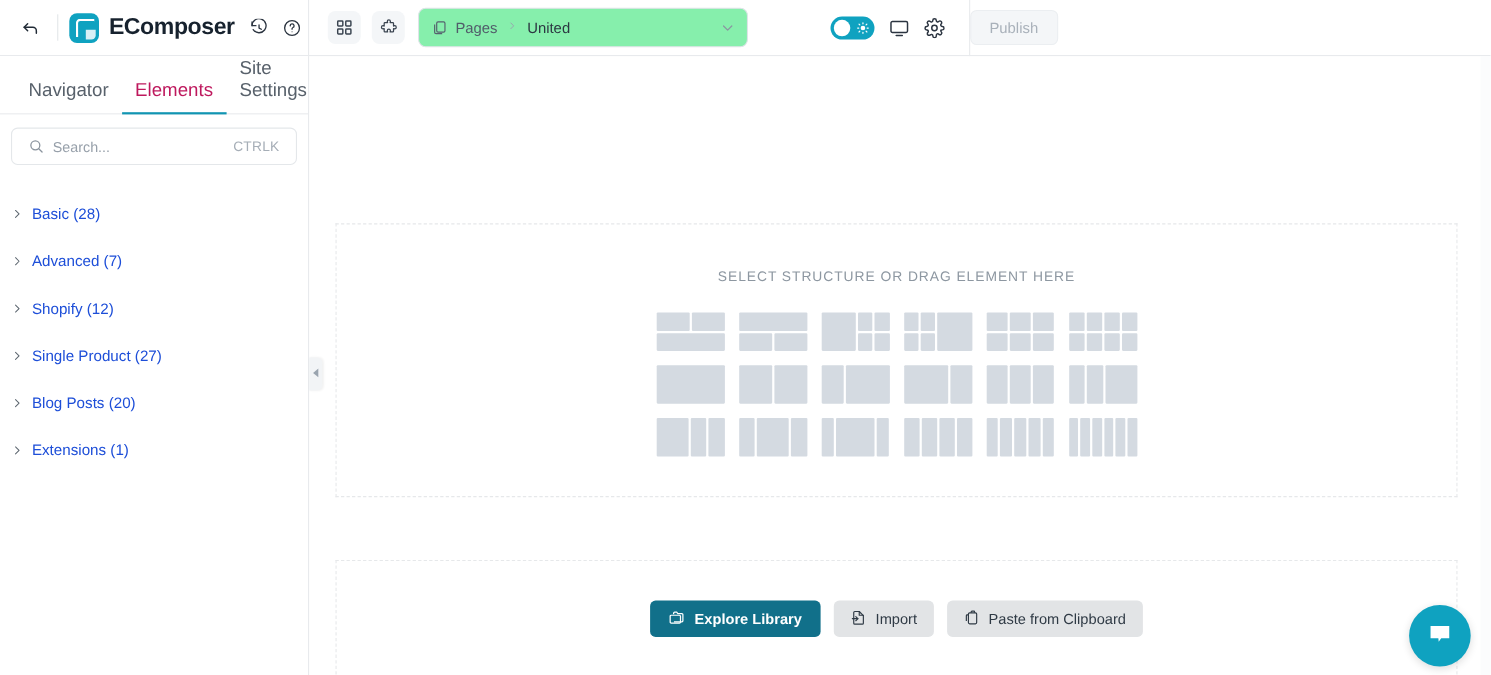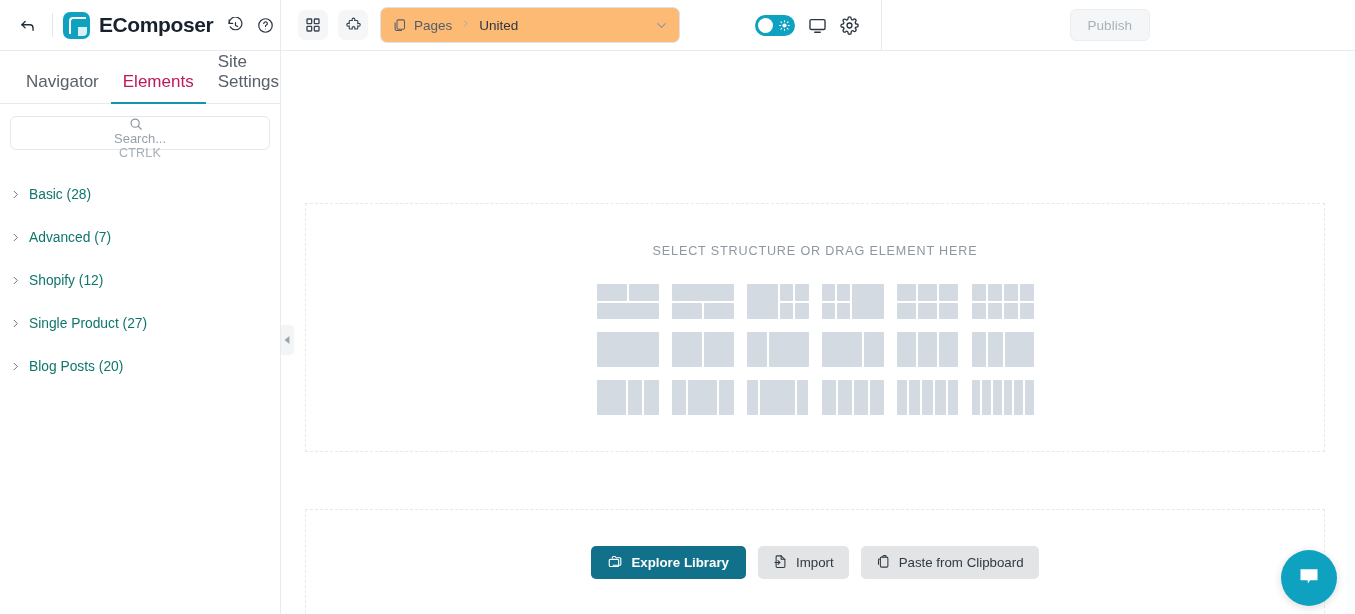--- a/index.html
+++ b/index.html
@@ -67,21 +67,21 @@
     width: 30px; height: 30px; border-radius: 7px;
     background: #f4f6f8;
     display: flex; align-items: center; justify-content: center;
     cursor: pointer; color: #3a4450;
   }
   .breadcrumb-box {
     width: 300px; height: 36px;
     border: 1px solid #dfe3e8; border-radius: 7px;
     display: flex; align-items: center;
     padding: 0 10px 0 11px; margin-left: 2px;
-    background: #fdba74; cursor: pointer;
+    background: #86efac; cursor: pointer;
   }
   .bc-icon { color: #55606d; display: flex; margin-right: 7px; }
   .bc-label { font-size: 13.5px; color: #515d6a; }
   .bc-sep { margin: 0 9px; color: #9aa4af; font-size: 12px; }
   .bc-current { font-size: 13.5px; color: #2c3742; }
   .bc-chev { margin-left: auto; color: #8b95a1; display: flex; }
 
   .tb-right {
     display: flex; align-items: center; gap: 13px;
     padding-right: 18px;
@@ -93,21 +93,21 @@
   }
   .toggle .knob {
     width: 15px; height: 15px; border-radius: 50%;
     background: #fff; position: absolute; left: 3px;
   }
   .toggle .sun { position: absolute; right: 5px; color: #fff; display: flex; }
   .tb-icon { cursor: pointer; color: #2b3440; display: flex; }
   .tb-divider {
     width: 1px; height: 51px; background: #e8eaed; margin: 0 0 0 4px;
   }
-  .publish-wrap { flex: 1; display: flex; justify-content: center; padding-right: 17px; }
+  .publish-wrap { flex: 1; display: flex; justify-content: flex-start; padding-right: 17px; }
   .publish-btn {
     height: 32px; padding: 0 17px; border-radius: 6px;
     background: #f4f6f8; border: 1px solid #ebeef1;
     color: #a9b1ba; font-size: 13.5px;
     display: flex; align-items: center; cursor: not-allowed;
   }
 
   
   .sidebar {
     position: absolute; top: 51px; left: 0;
@@ -127,33 +127,33 @@
   }
   .tab.active { color: #be185d; font-weight: normal; }
   .tab.active::after {
     content: ""; position: absolute; left: 0; right: 0; bottom: -1px;
     height: 2px; background: #1195b2;
   }
   .search-wrap { padding: 12px 10px 0 10px; }
   .search-box {
     height: 34px; border: 1px solid #e4e7ea; border-radius: 6px;
     display: flex; align-items: center; padding: 0 15px;
-    background: #fff; cursor: text; flex-direction: column;
+    background: #fff; cursor: text;
   }
   .search-ico { color: #8b949e; display: flex; margin-right: 8px; }
   .search-ph { font-size: 13px; color: #97a0aa; flex: 1; }
   .search-kbd { font-size: 12.5px; color: #a6aeb7; letter-spacing: 0.2px; }
 
   .cat-list { padding-top: 23px; }
   .cat-item {
     height: 43px; display: flex; align-items: center;
     padding-left: 10px; cursor: pointer;
   }
   .cat-chev { color: #5c666f; display: flex; margin-right: 8px; }
-  .cat-label { font-size: 13.8px; color: #0f766e; }
+  .cat-label { font-size: 13.8px; color: #1d4ed8; }
 
   
   .collapse-handle {
     position: absolute; left: 281px; top: 325px;
     width: 12px; height: 30px;
     background: #f2f4f6; border-radius: 0 5px 5px 0;
     display: flex; align-items: center; justify-content: center;
     cursor: pointer; z-index: 5;
     box-shadow: 1px 0 2px rgba(0,0,0,0.05);
   }
@@ -374,20 +374,28 @@
       </span>
       <span class="cat-label">Single Product (27)</span>
     </div>
     <div class="cat-item">
       <span class="cat-chev">
         <svg width="11" height="11" viewBox="0 0 24 24" fill="none" stroke="currentColor" stroke-width="2" stroke-linecap="round" stroke-linejoin="round">
             <polyline points="9 5 16 12 9 19"></polyline>
           </svg>
       </span>
       <span class="cat-label">Blog Posts (20)</span>
+    </div>
+    <div class="cat-item">
+      <span class="cat-chev">
+        <svg width="11" height="11" viewBox="0 0 24 24" fill="none" stroke="currentColor" stroke-width="2" stroke-linecap="round" stroke-linejoin="round">
+            <polyline points="9 5 16 12 9 19"></polyline>
+          </svg>
+      </span>
+      <span class="cat-label">Extensions (1)</span>
     </div>
   </div>
 </div>
 
 <div class="collapse-handle">
   <span>
     <svg width="8" height="10" viewBox="0 0 10 12" fill="#9aa4af">
         <polygon points="8,1 8,11 2,6"></polygon>
       </svg>
   </span>

